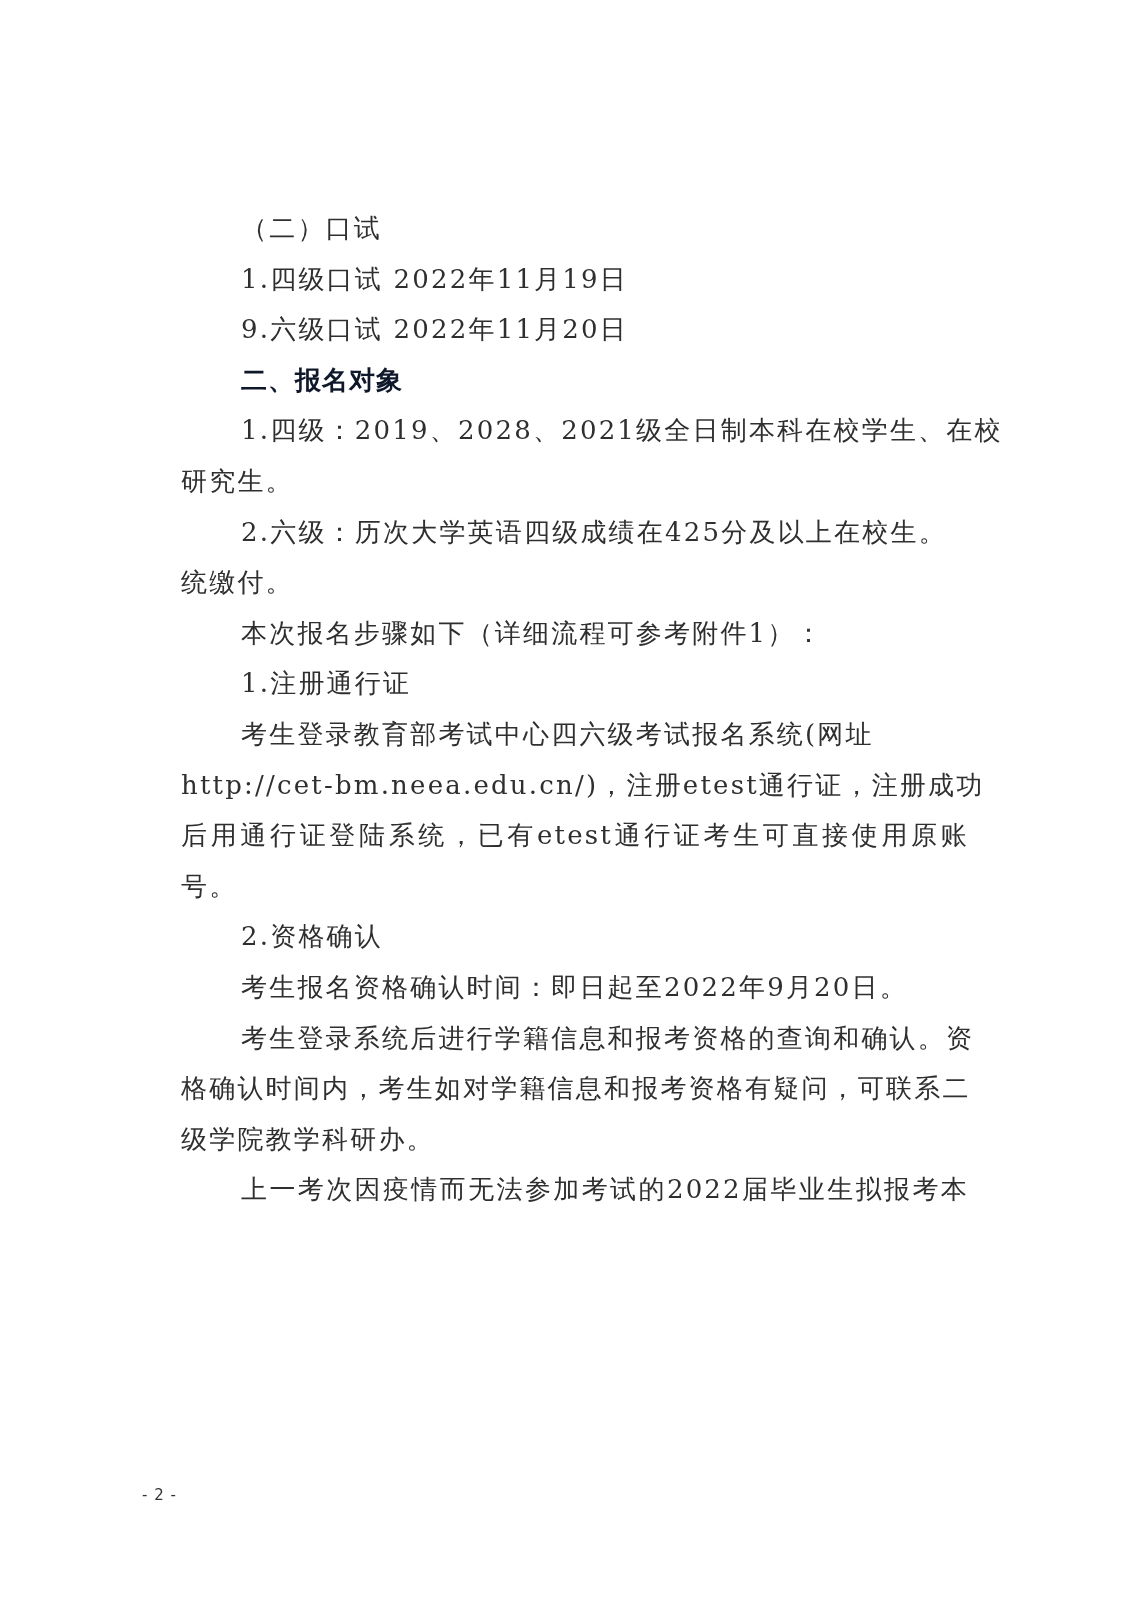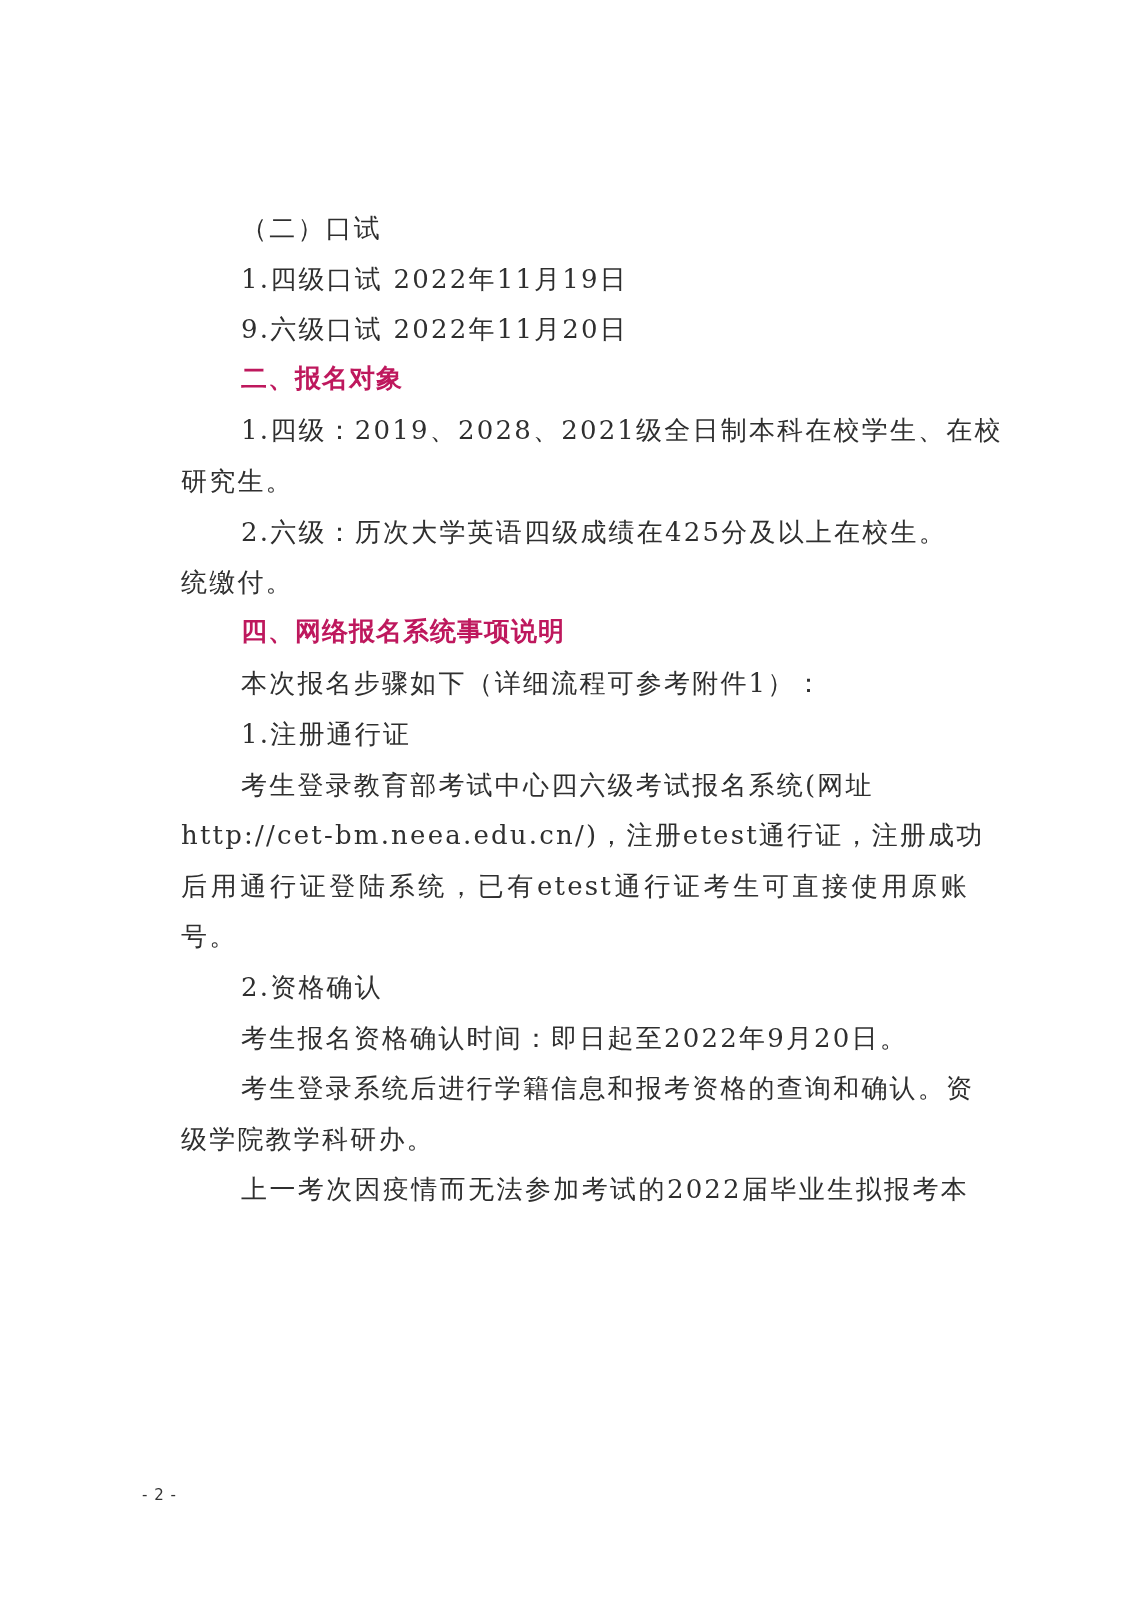--- a/index.html
+++ b/index.html
@@ -32,23 +32,23 @@
       font-size: 26px;
       line-height: 50.6px;
       height: 50.6px;
       white-space: nowrap;
       letter-spacing: 2.2px;
       color: #2f2f2f;
       margin-left: 38px;
     }
     .indent { padding-left: 60px; }
     .heading {
-      font-family: Liberation Mono, monospace;
+      font-family: Liberation Sans, sans-serif;
       font-weight: bold;
-      color: #be185d;
+      color: #0f172a;
       letter-spacing: 1px;
     }
     .justify {
       text-align: justify;
       text-align-last: justify;
     }
     .page-number {
       position: absolute;
       left: 142px;
       top: 1486px;
@@ -64,28 +64,28 @@
 <div class="page">
   <div class="content">
     <div class="line indent">（二）口试</div>
     <div class="line indent">1.四级口试 2022年11月19日</div>
     <div class="line indent">9.六级口试 2022年11月20日</div>
     <div class="line indent heading">二、报名对象</div>
     <div class="line indent justify">1.四级：2019、2028、2021级全日制本科在校学生、在校</div>
     <div class="line">研究生。</div>
     <div class="line indent">2.六级：历次大学英语四级成绩在425分及以上在校生。</div>
     <div class="line">统缴付。</div>
-    <div class="line indent heading">四、网络报名系统事项说明</div>
     <div class="line indent">本次报名步骤如下（详细流程可参考附件1）：</div>
     <div class="line indent">1.注册通行证</div>
     <div class="line indent">考生登录教育部考试中心四六级考试报名系统(网址</div>
     <div class="line justify">http://cet-bm.neea.edu.cn/)，注册etest通行证，注册成功</div>
     <div class="line justify">后用通行证登陆系统，已有etest通行证考生可直接使用原账</div>
     <div class="line">号。</div>
     <div class="line indent">2.资格确认</div>
     <div class="line indent">考生报名资格确认时间：即日起至2022年9月20日。</div>
     <div class="line indent justify">考生登录系统后进行学籍信息和报考资格的查询和确认。资</div>
+    <div class="line justify">格确认时间内，考生如对学籍信息和报考资格有疑问，可联系二</div>
     <div class="line">级学院教学科研办。</div>
     <div class="line indent justify">上一考次因疫情而无法参加考试的2022届毕业生拟报考本</div>
   </div>
 
   <div class="page-number">- 2 -</div>
 </div>
 
 </body></html>

